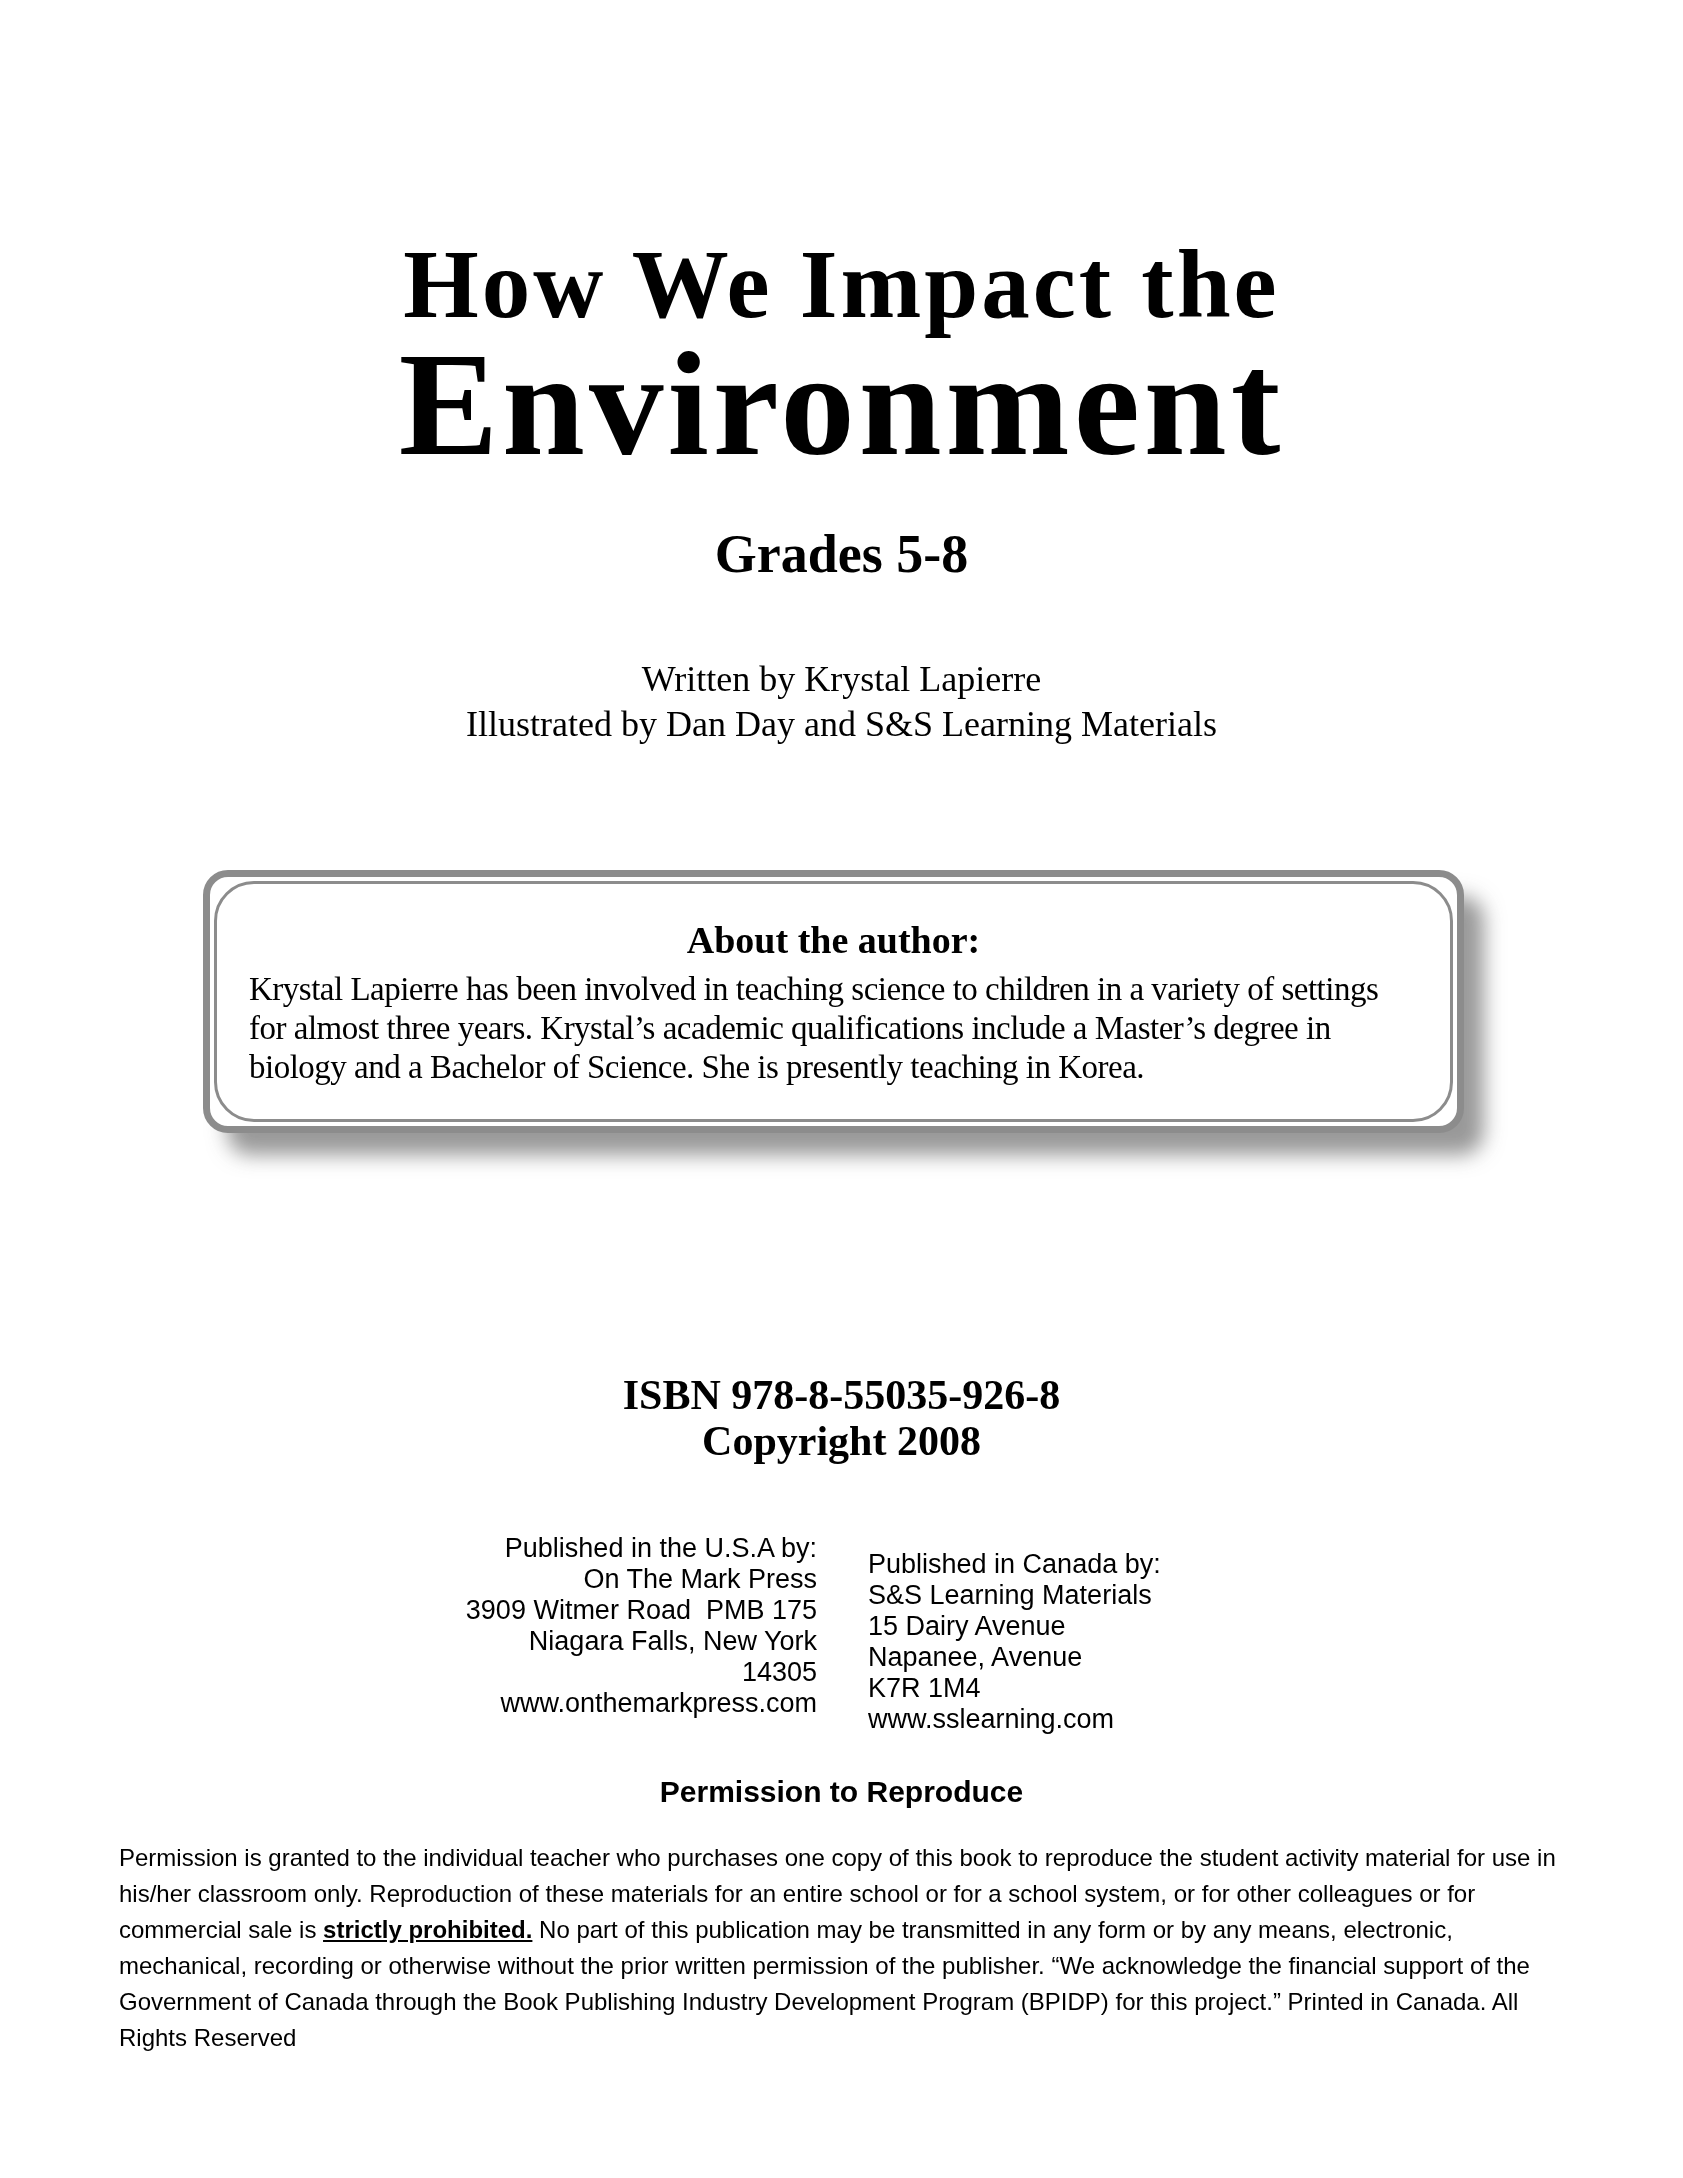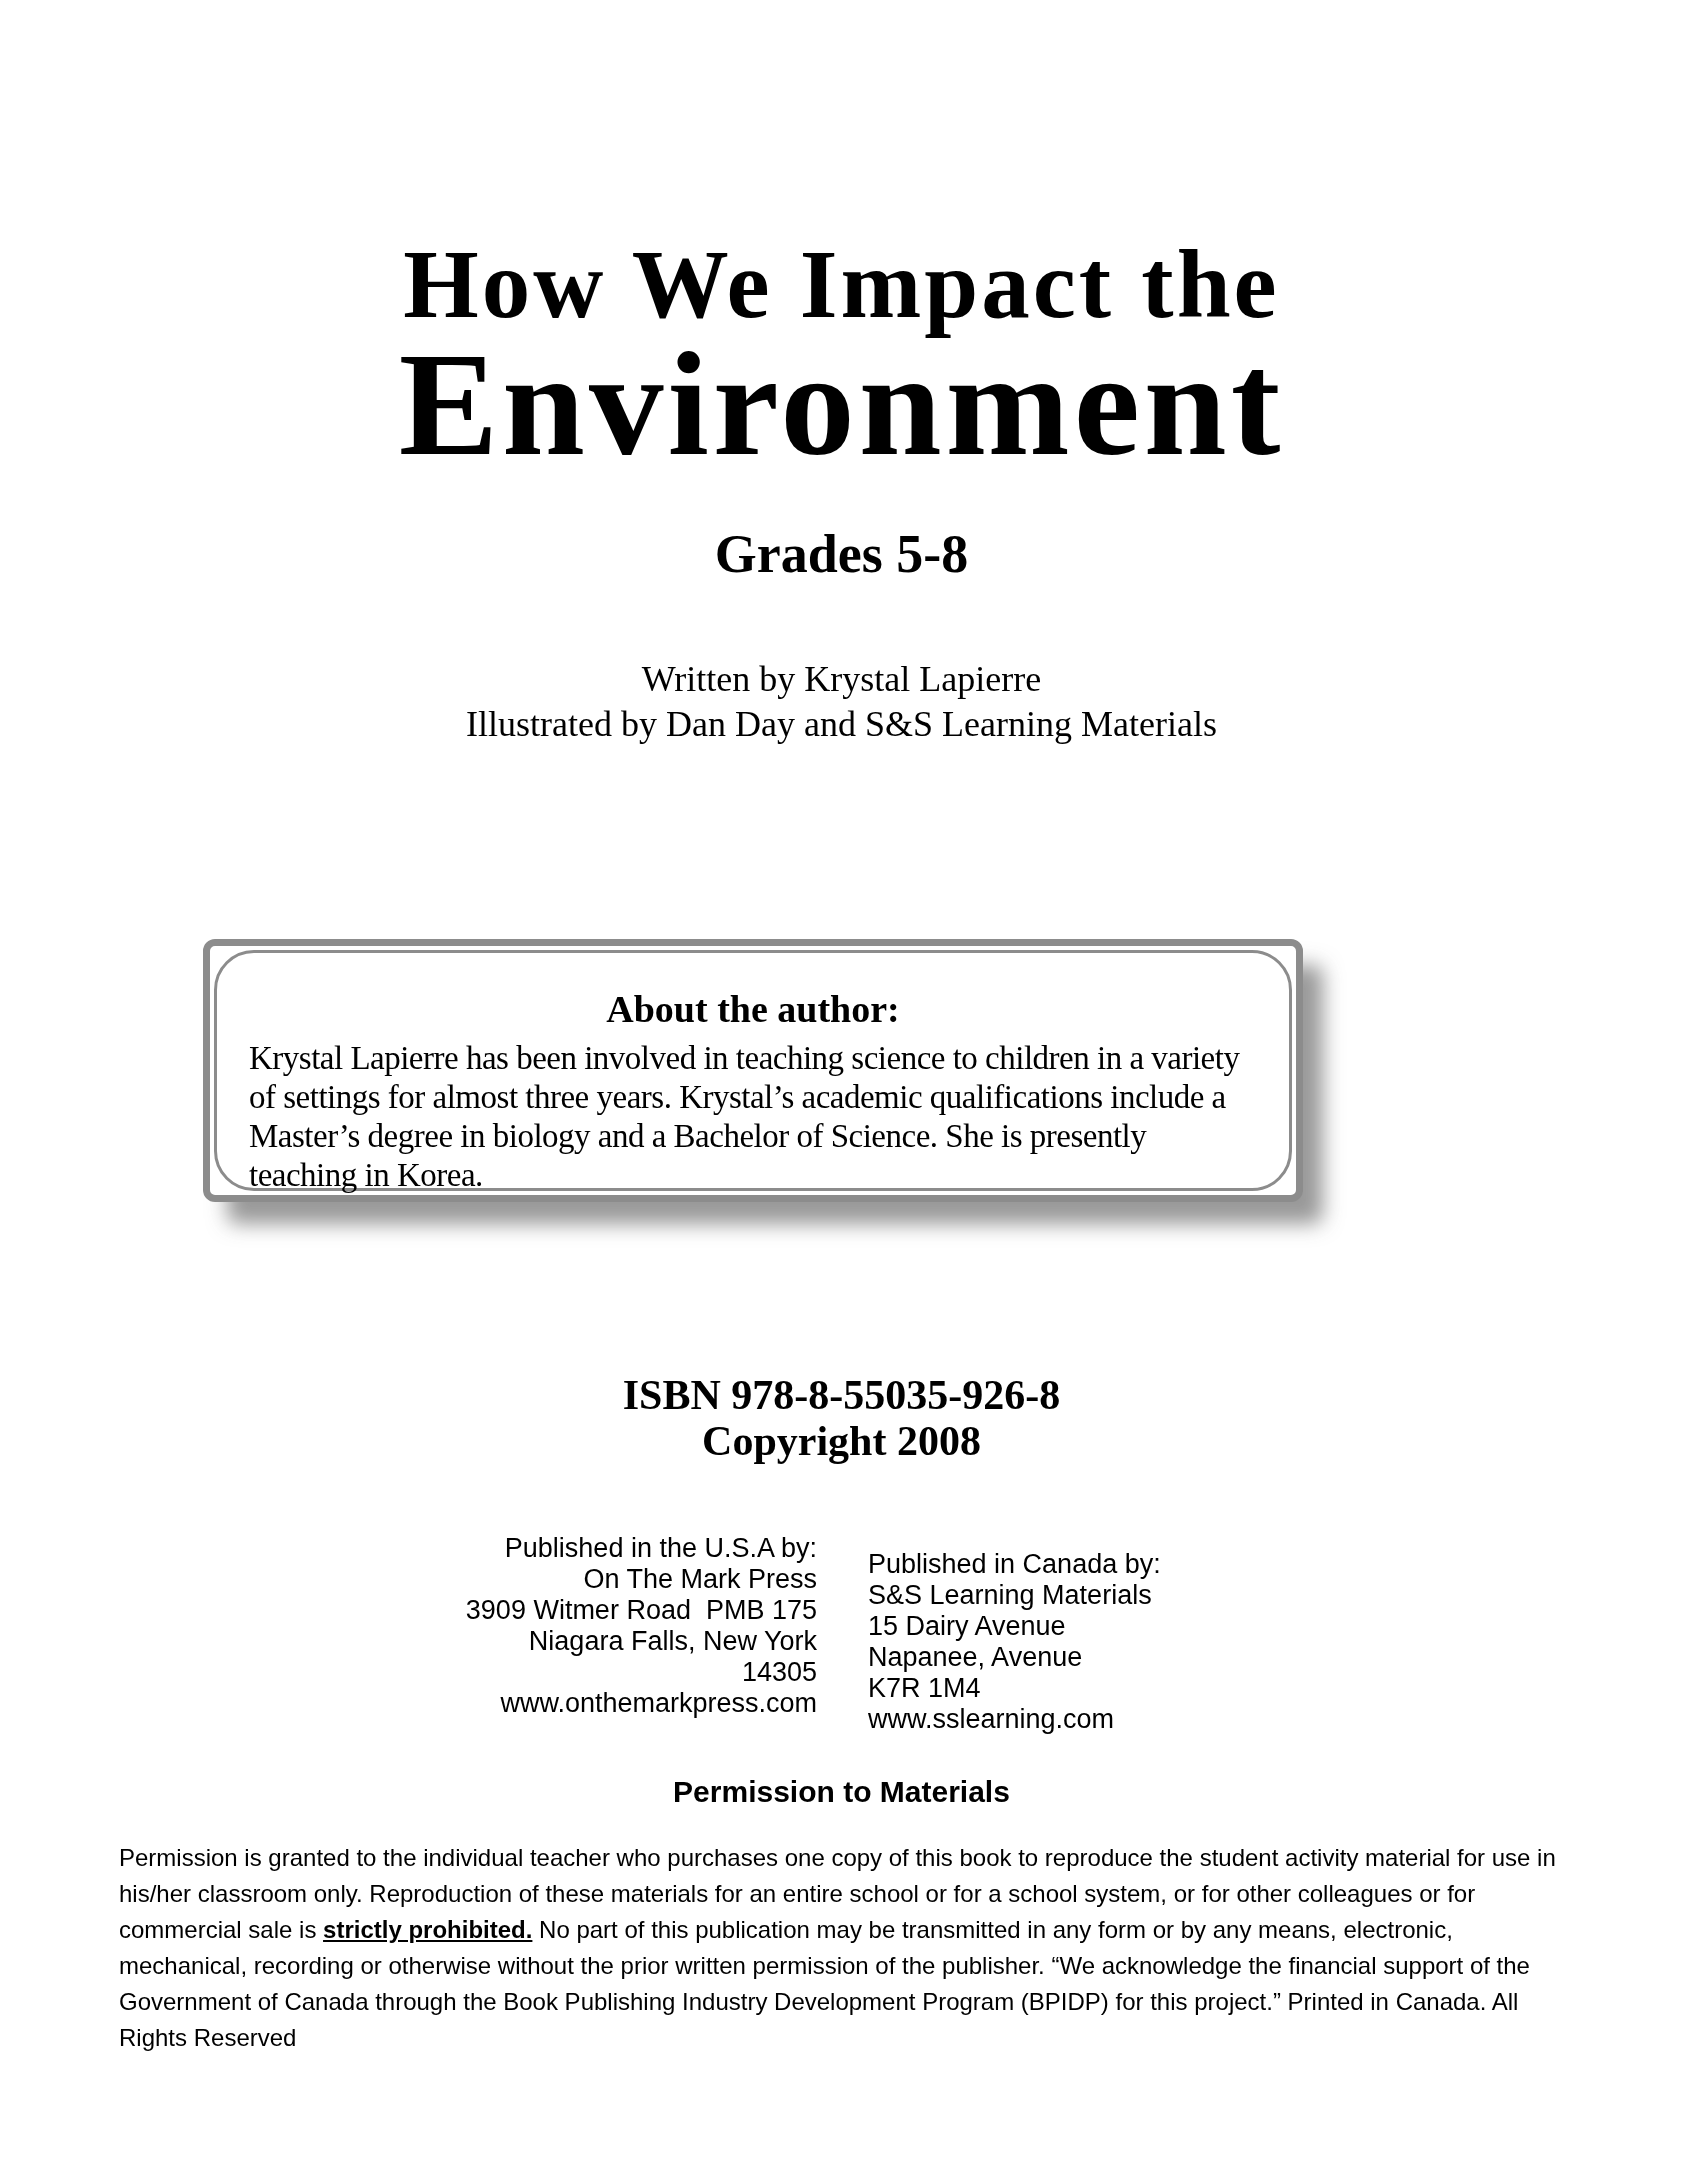--- a/index.html
+++ b/index.html
@@ -12,22 +12,22 @@
   .title-line1{font-size:97px;line-height:1.0;letter-spacing:3px;margin-top:46px;}
   .title-line2{font-size:149px;line-height:1.0;letter-spacing:4px;margin-top:-4px;}
   
   .grades{position:absolute;top:523px;left:0;width:100%;text-align:center;
     font-size:54px;font-weight:bold;}
   
   .credits{position:absolute;top:657px;left:0;width:100%;text-align:center;
     font-size:36px;line-height:45px;}
   
   .about-box{
-    position:absolute;left:203px;top:939px;width:1100px;height:263px;
-    box-sizing:border-box;border:7px solid #8c8c8c;border-radius:12px;background:#fff;
+    position:absolute;left:203px;top:870px;width:1261px;height:263px;
+    box-sizing:border-box;border:7px solid #8c8c8c;border-radius:25px;background:#fff;
     box-shadow:22px 24px 20px -2px rgba(70,70,70,0.55);
   }
   .about-box-inner{
     position:absolute;top:4px;left:4px;right:4px;bottom:4px;
     border:3px solid #8c8c8c;border-radius:40px;
   }
   .about-heading{margin-top:34px;text-align:center;font-size:38px;font-weight:bold;}
   .about-body{margin:8px 30px 0 32px;font-size:33px;line-height:39px;letter-spacing:-0.5px;text-align:left;}
   
   .pub-block{position:absolute;top:1372px;left:0;width:100%;text-align:center;
@@ -94,19 +94,19 @@
     <div class="pub-canada">
       <div>Published in Canada by:</div>
       <div>S&amp;S Learning Materials</div>
       <div>15 Dairy Avenue</div>
       <div>Napanee, Avenue</div>
       <div>K7R 1M4</div>
       <div>www.sslearning.com</div>
     </div>
   </div>
 
-  <div class="permission-heading">Permission to Materials</div>
+  <div class="permission-heading">Permission to Reproduce</div>
 
   <p class="permission-body"><span>Permission is granted to the individual teacher who purchases one copy of this book to reproduce the student activity material for use in his/her classroom only. Reproduction of these materials for an entire school or for a school system, or for other colleagues or for commercial sale is </span><span class="em-seg">strictly prohibited.</span><span> No part of this publication may be transmitted in any form or by any means, electronic, mechanical, recording or otherwise without the prior written permission of the publisher. “We acknowledge the financial support of the Government of Canada through the Book Publishing Industry Development Program (BPIDP) for this project.” Printed in Canada. All Rights Reserved</span></p>
 
 
 </div>
 
 
 </body></html>

